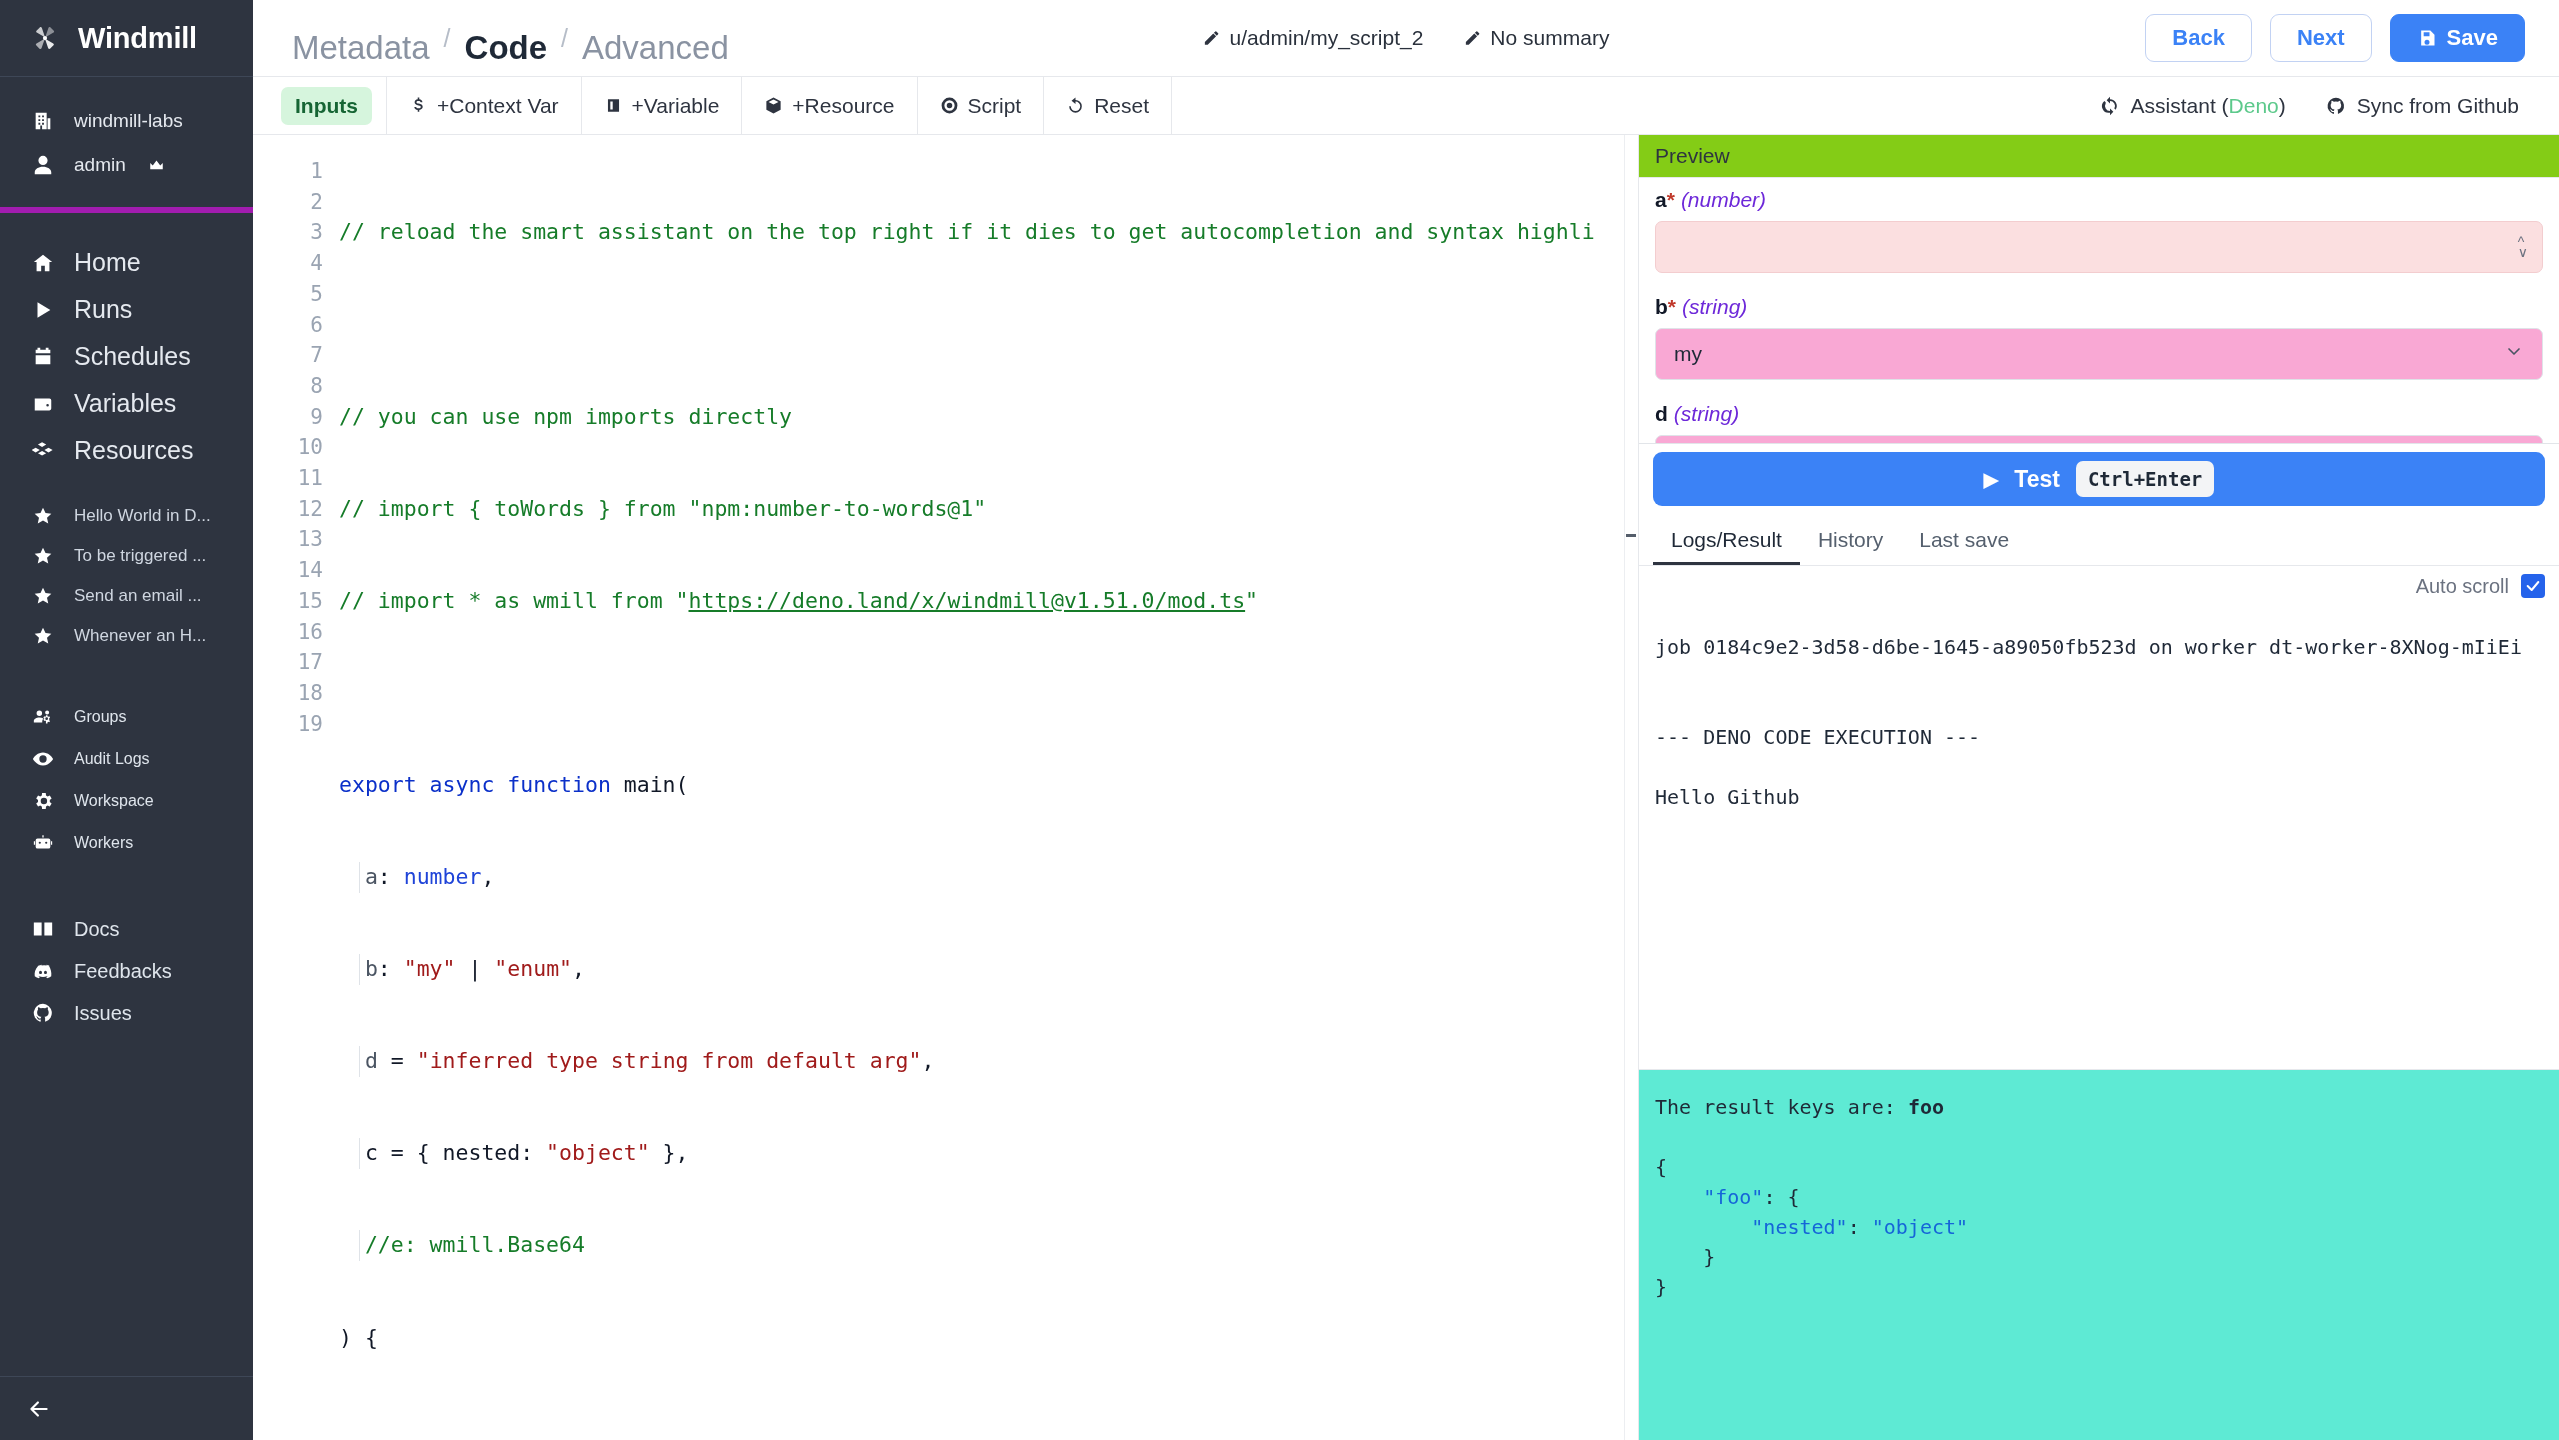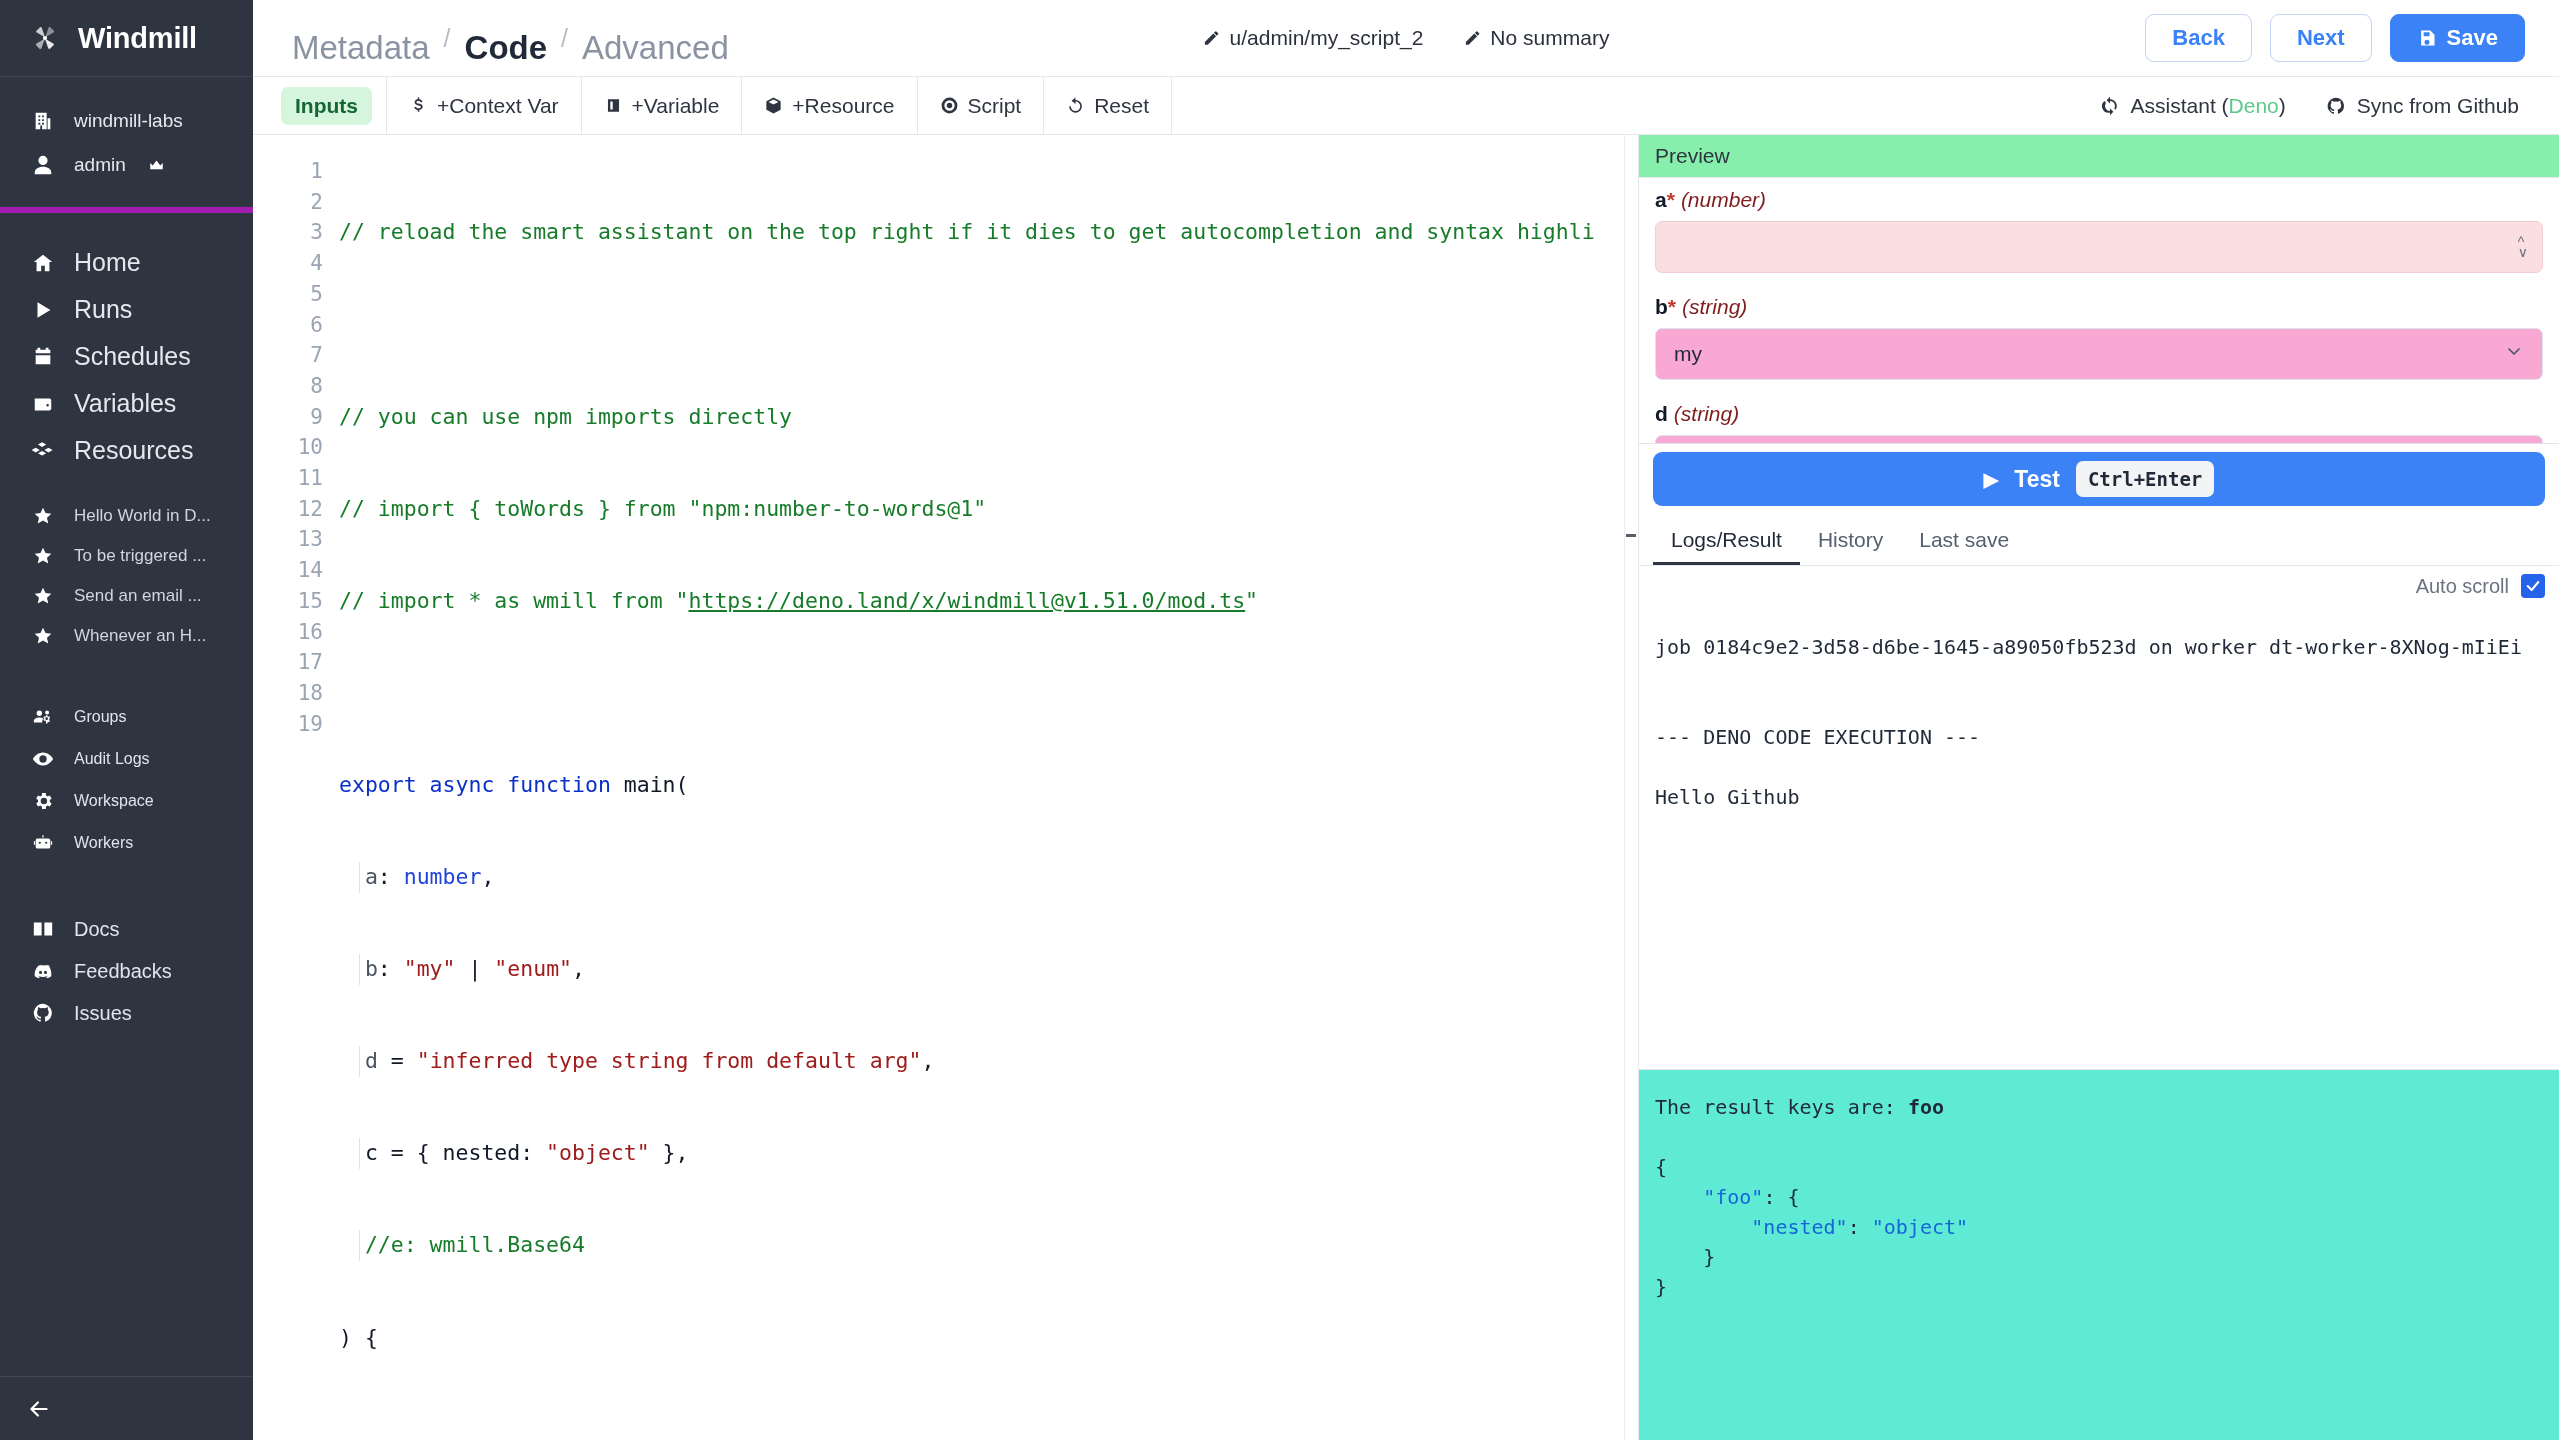--- a/index.html
+++ b/index.html
@@ -158,29 +158,29 @@
   }
   .editor-overview {
     position: absolute; top: 0; right: 0; width: 14px; height: 100%;
     border-left: 1px solid #eceef1; background: #fff;
   }
   .ov-mark { position: absolute; right: 2px; width: 10px; height: 3px; background: #555e6b; }
 
   
   .rpanel { width: 920px; flex: 0 0 920px; display: flex; flex-direction: column; min-height: 0; background: #fff; }
   .preview-head {
-    background: #86efac; border-bottom: 1px solid #e6e8ec;
+    background: #84cc16; border-bottom: 1px solid #e6e8ec;
     padding: 9px 16px; font-size: 21px; color: #2e3440; flex: 0 0 auto;
   }
   .form-area { flex: 0 0 auto; padding: 10px 16px 0 16px; overflow: hidden; height: 265px; position: relative; }
   .fld { margin-bottom: 22px; }
   .fld-label { font-size: 21px; color: #111827; margin-bottom: 9px; }
   .fld-label b { font-weight: 700; }
   .req { color: #c0392b; font-weight: 700; }
-  .ftype { color: #7f1d1d; font-style: italic; margin-left: 6px; text-align: right; }
+  .ftype { color: #6d28d9; font-style: italic; margin-left: 6px; text-align: right; }
   .inp {
     width: 100%; height: 52px; border: 1px solid #dfe3e8; border-radius: 7px;
     background: #f9a8d4; font-size: 21px; color: #1f2937; padding: 0 18px;
     display: flex; align-items: center; position: relative;
   }
   .inp.err { background: #fbdfe0; border-color: #f3cdcf; }
   .spinner { position: absolute; right: 14px; top: 50%; transform: translateY(-50%);
              display: flex; flex-direction: column; gap: 1px; color: #6b7280; font-size: 14px; line-height: 10px;}
   .sel-caret { position: absolute; right: 18px; top: 50%; transform: translateY(-50%); }
   .sel-caret svg { width: 20px; height: 20px; stroke: #4b5563; fill: none; stroke-width: 2; }

